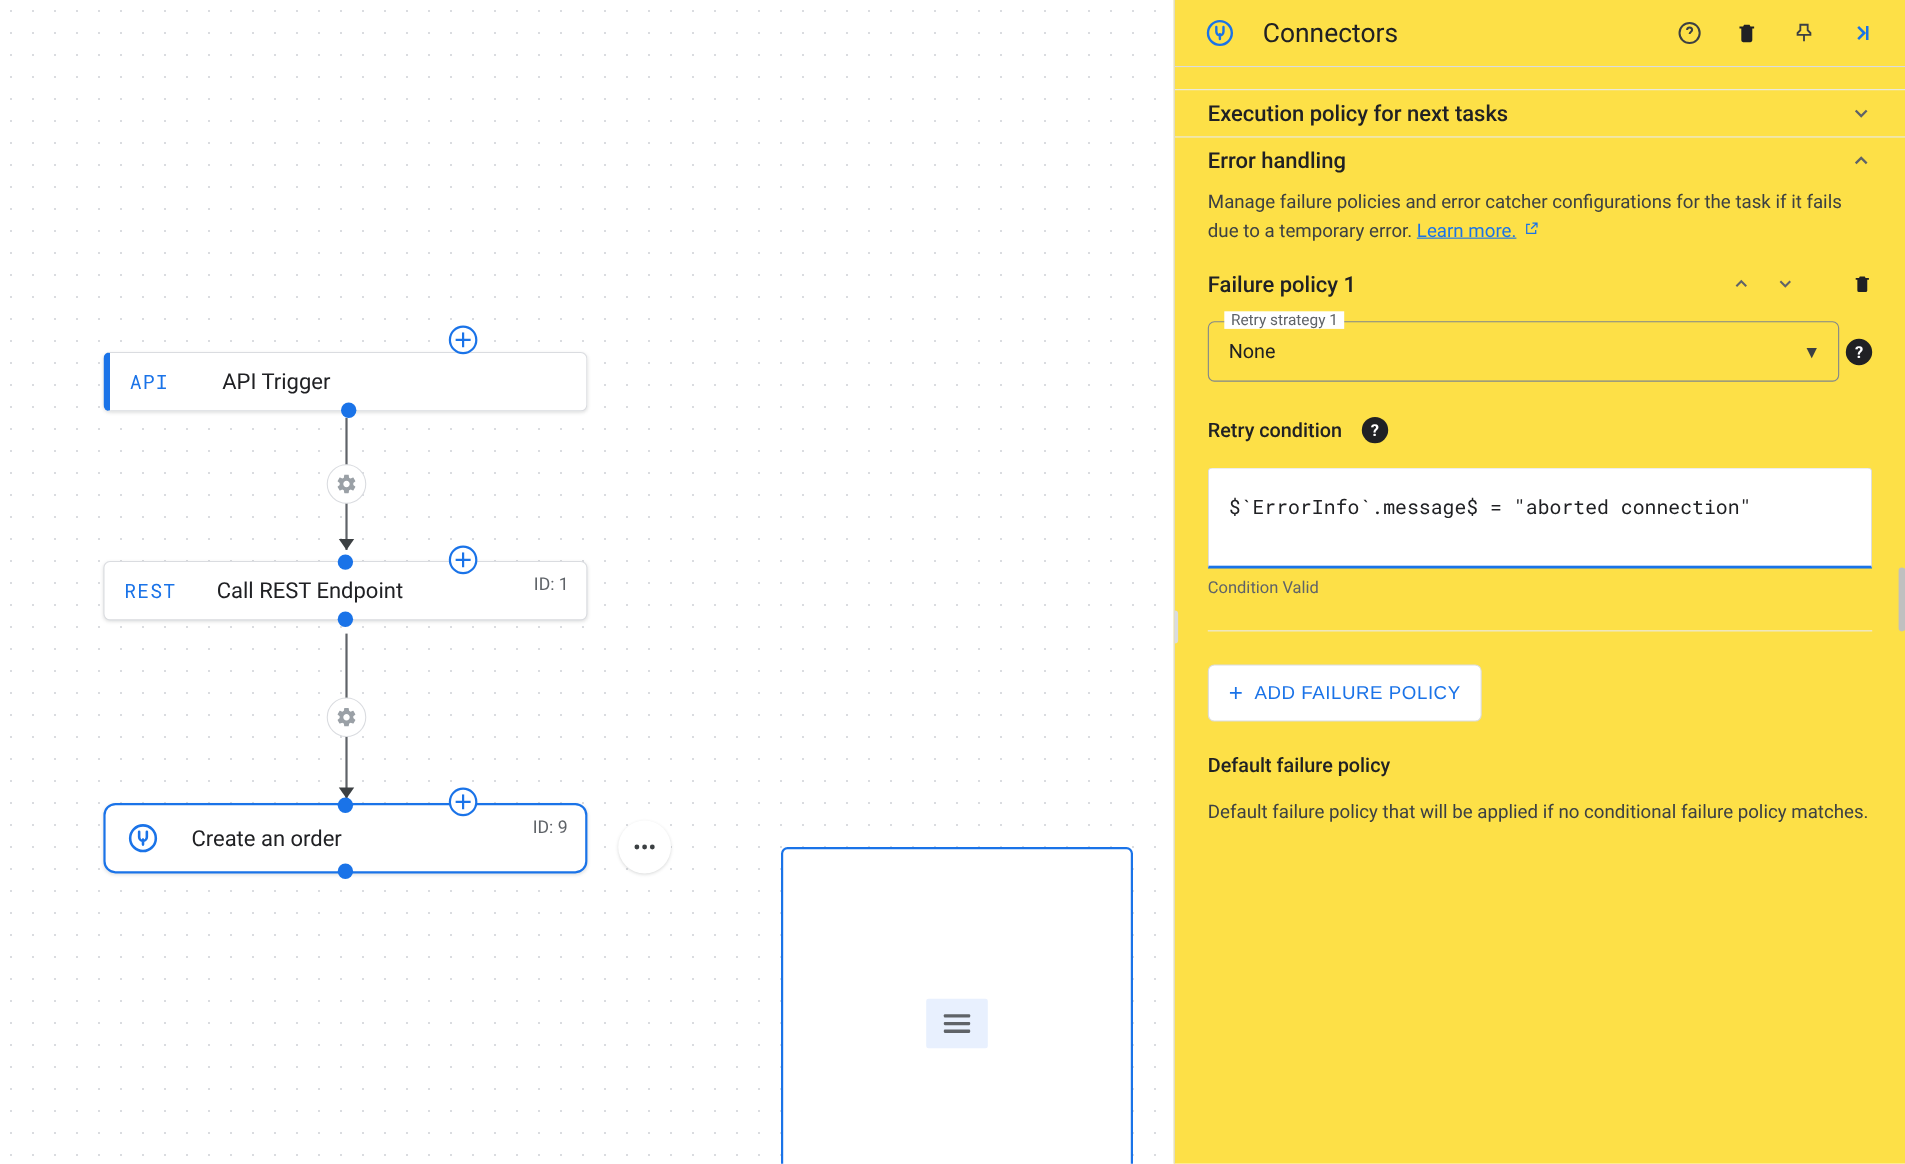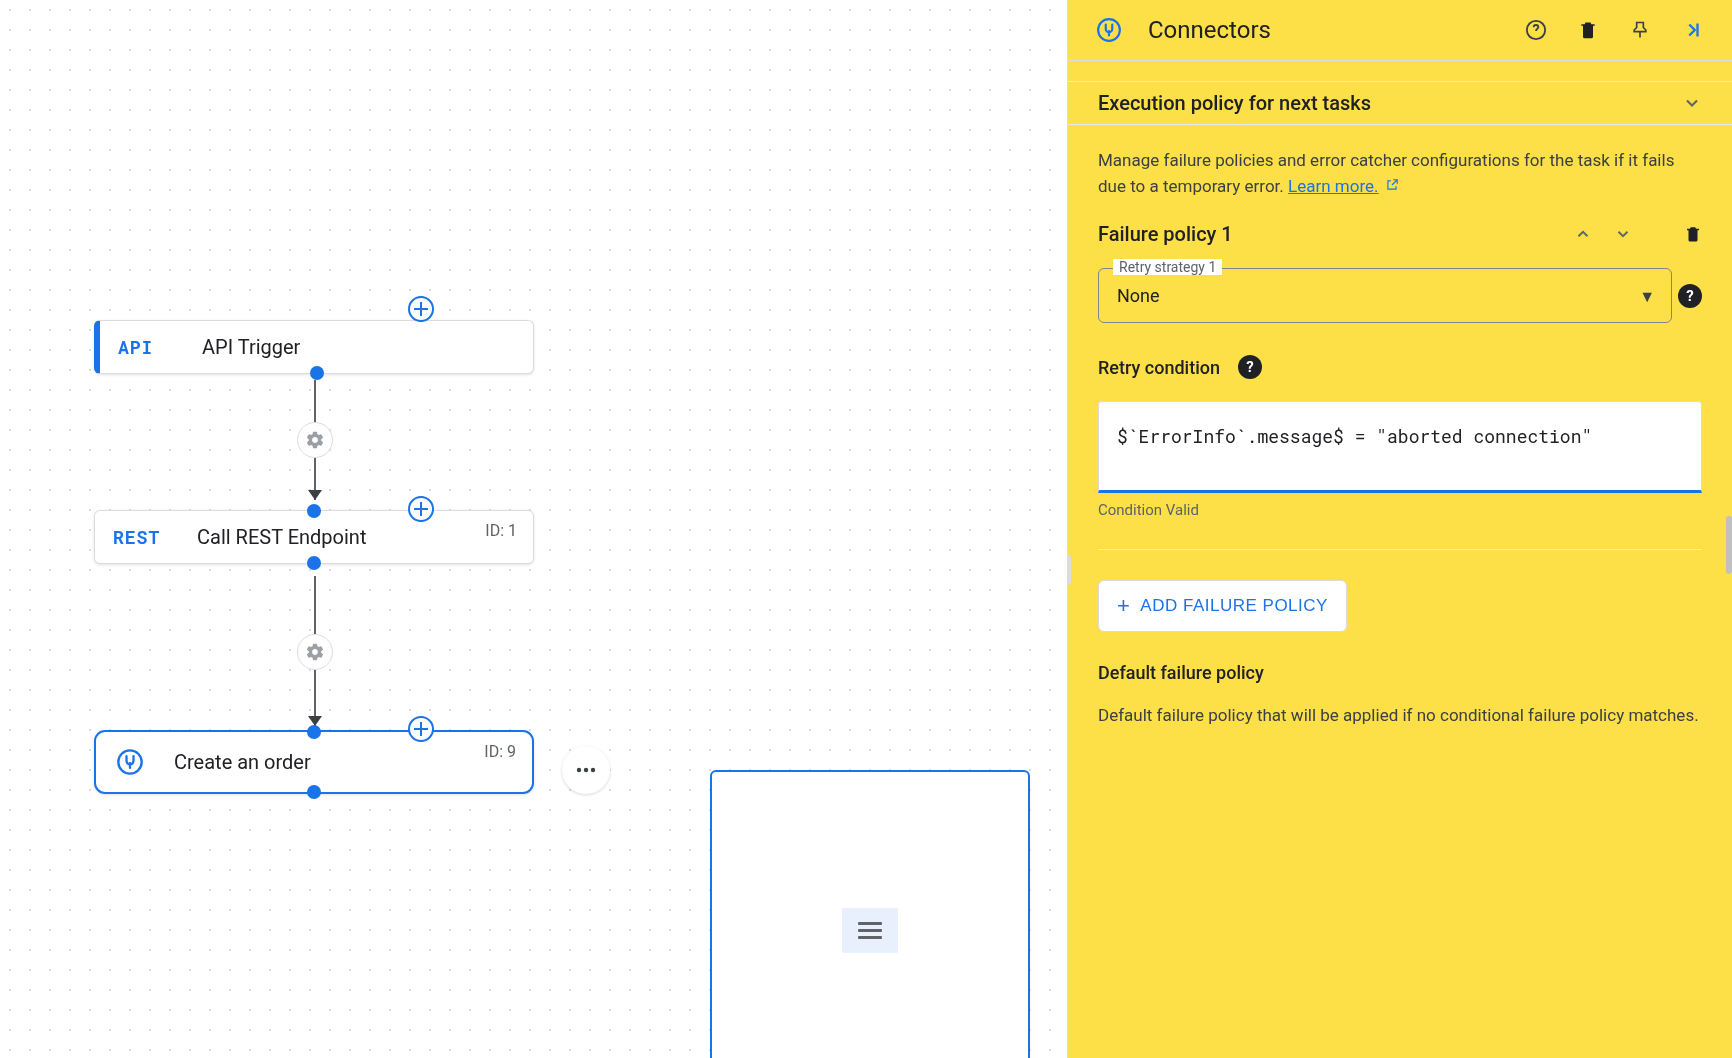--- a/index.html
+++ b/index.html
@@ -31,21 +31,21 @@
   box-shadow: 0 1px 3px rgba(60,64,67,.15);
   display: flex;
   align-items: center;
   padding: 14px 18px;
   width: 440px;
 }
 .node.trigger { border-left: 6px solid #1a73e8; }
 .node.selected { border: 2px solid #1a73e8; }
 .node-badge-text {
   color: #1a73e8;
-  font-weight: 700;
+  font-weight: 400;
   font-size: 18px;
   font-family: 'Roboto Mono', monospace;
   letter-spacing: 1px;
   margin-right: 28px;
   min-width: 56px;
 }
 .node-icon-svg {
   width: 32px;
   height: 32px;
   margin-right: 28px;
@@ -471,20 +471,28 @@
       <span class="section-title">Execution policy for next tasks</span>
       <span class="chevron">
         <svg width="20" height="20" viewBox="0 0 24 24" fill="none" stroke="#5f6368" stroke-width="2.5">
             <path d="M6 9l6 6 6-6"></path>
           </svg>
       </span>
     </div>
   </div>
 
   <div class="section" style="border-bottom:none;">
+    <div class="section-row">
+      <span class="section-title">Error handling</span>
+      <span class="chevron">
+        <svg width="20" height="20" viewBox="0 0 24 24" fill="none" stroke="#5f6368" stroke-width="2.5">
+            <path d="M6 15l6-6 6 6"></path>
+          </svg>
+      </span>
+    </div>
     <div class="section-desc">
       <span>Manage failure policies and error catcher configurations for the task if it fails due to a temporary error. </span><a class="link">Learn more.</a><span class="ext-icon">
         <svg width="14" height="14" viewBox="0 0 24 24" fill="none" stroke="#1a73e8" stroke-width="2" style="display:inline;">
             <path d="M14 3h7v7M21 3l-9 9M10 5H5v14h14v-5"></path>
           </svg>
       </span>
     </div>
   </div>
 
   <div class="fp-block">

